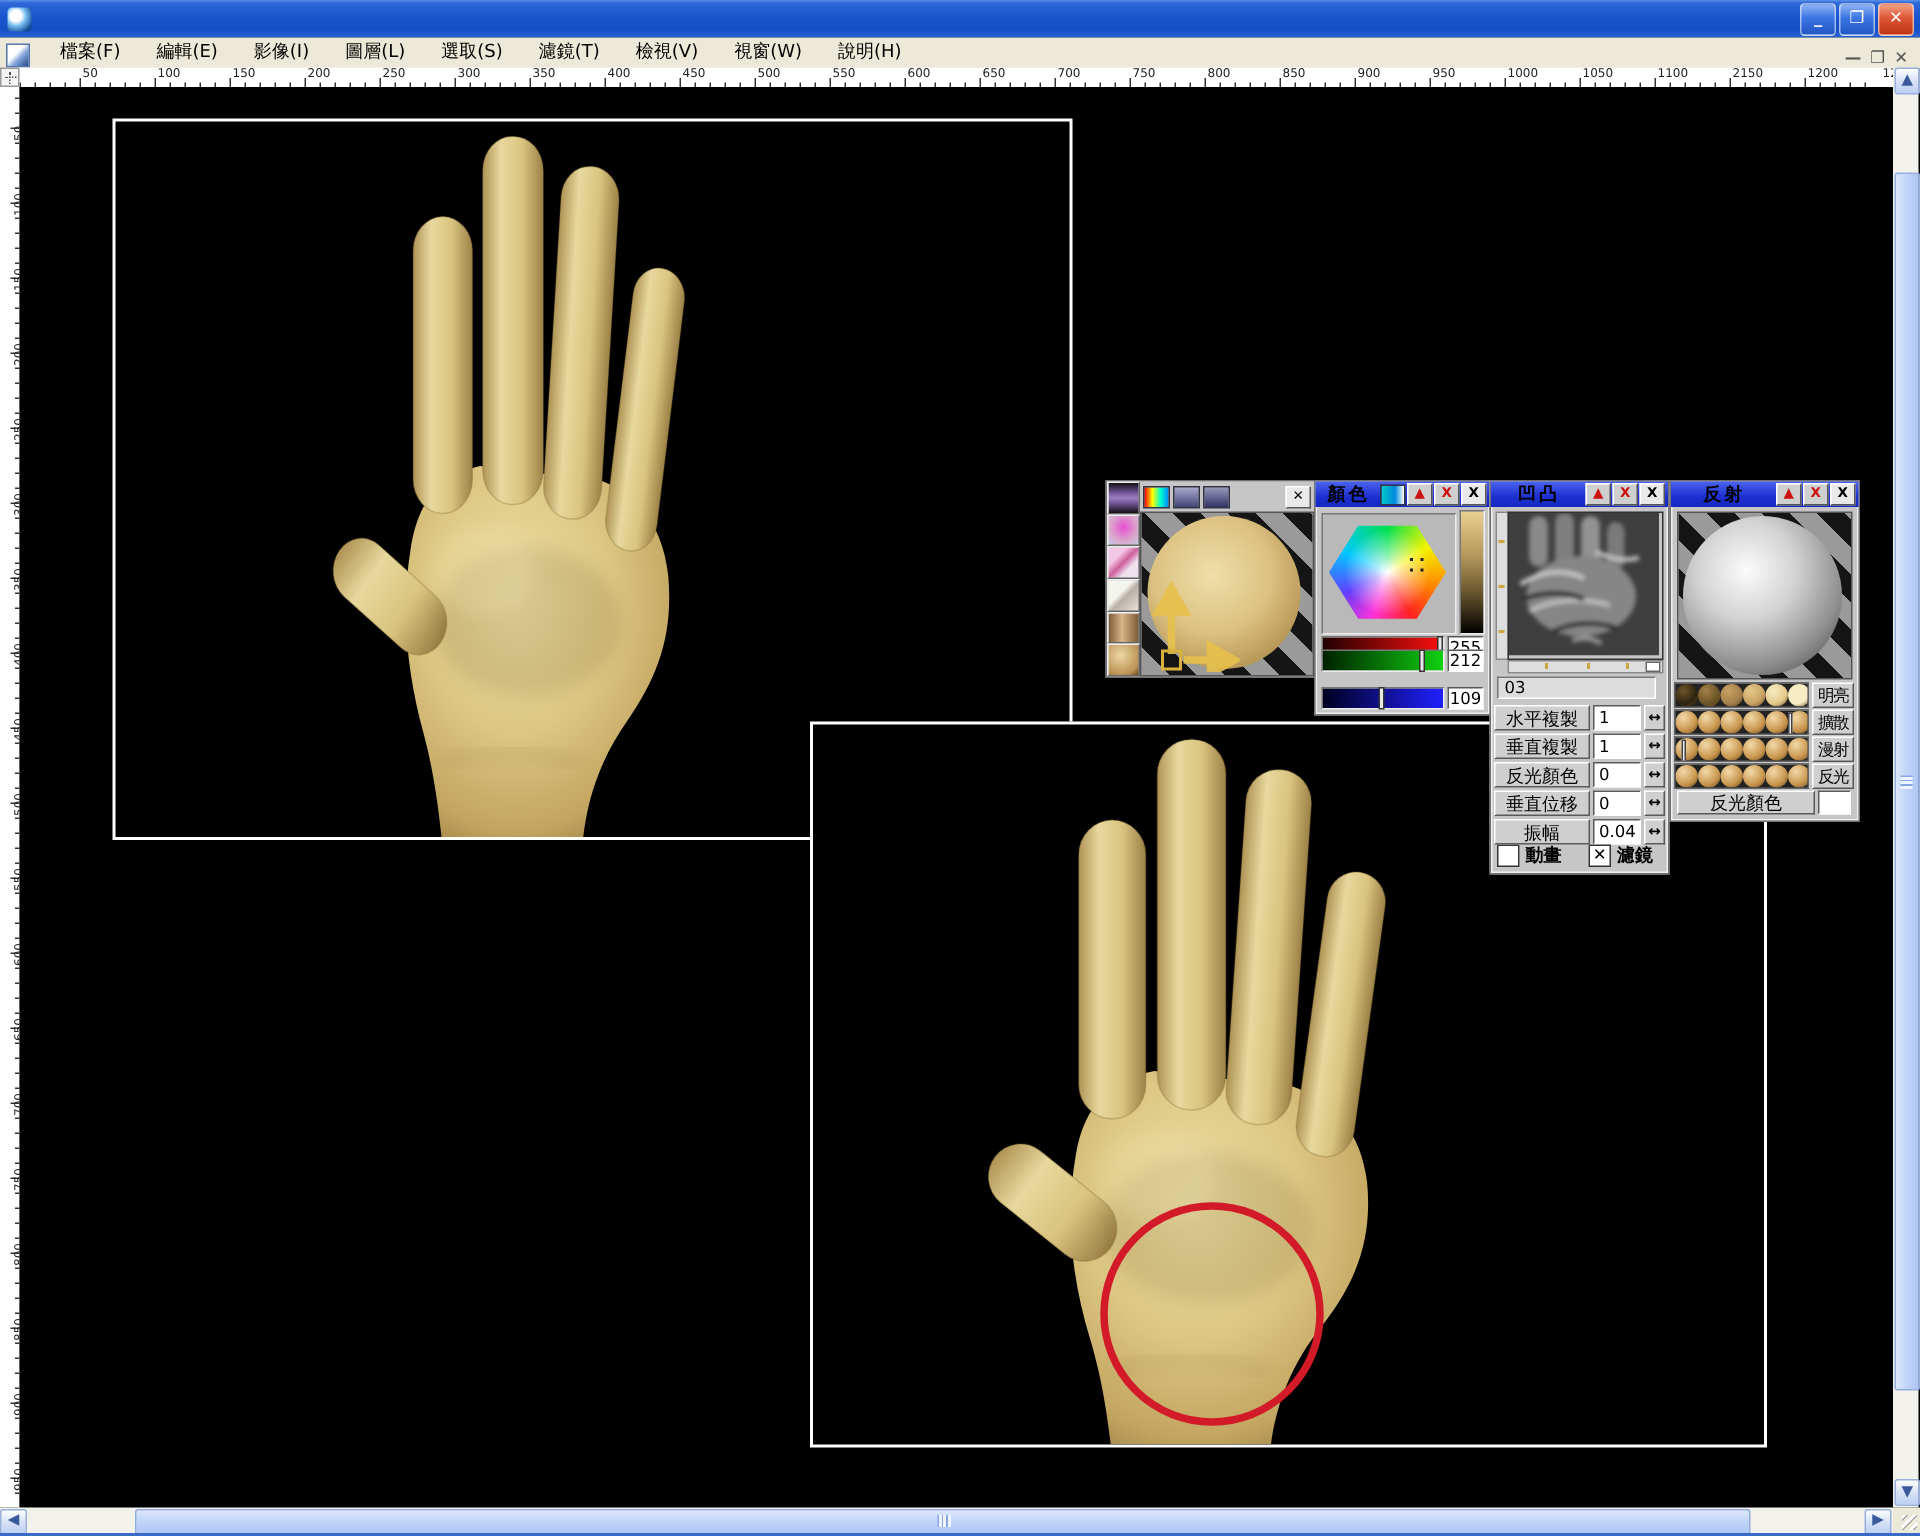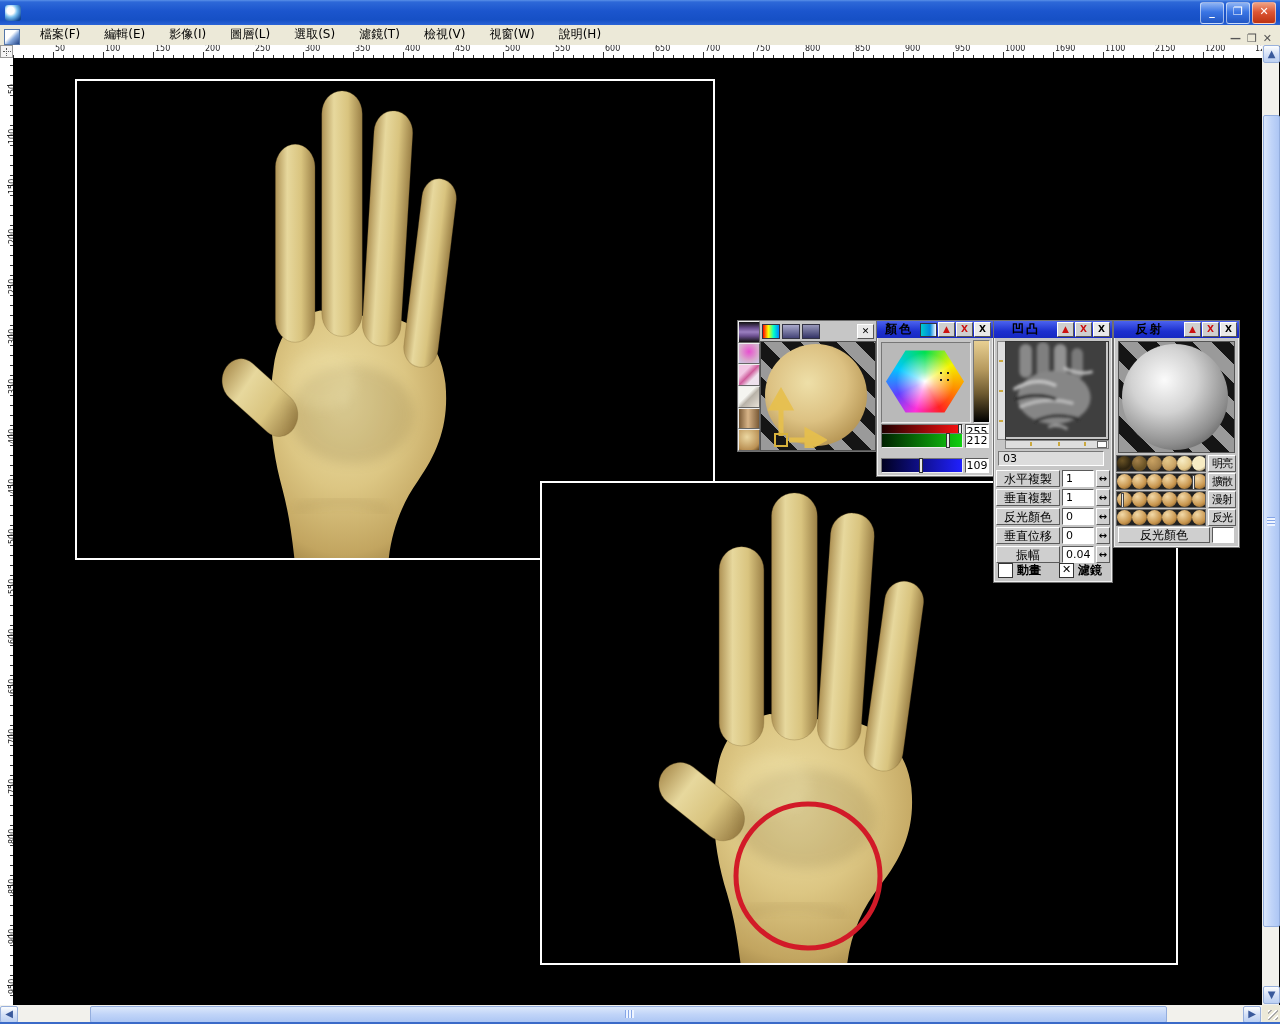--- a/index.html
+++ b/index.html
@@ -321,21 +321,21 @@
       <div class="hlab" style="left: 542px;">550</div>
       <div class="hlab" style="left: 592px;">600</div>
       <div class="hlab" style="left: 642px;">650</div>
       <div class="hlab" style="left: 692px;">700</div>
       <div class="hlab" style="left: 742px;">750</div>
       <div class="hlab" style="left: 792px;">800</div>
       <div class="hlab" style="left: 842px;">850</div>
       <div class="hlab" style="left: 892px;">900</div>
       <div class="hlab" style="left: 942px;">950</div>
       <div class="hlab" style="left: 992px;">1000</div>
-      <div class="hlab" style="left: 1042px;">1690</div>
+      <div class="hlab" style="left: 1042px;">1050</div>
       <div class="hlab" style="left: 1092px;">1100</div>
       <div class="hlab" style="left: 1142px;">2150</div>
       <div class="hlab" style="left: 1192px;">1200</div>
       <div class="hlab" style="left: 1242px;">1250</div>
     </div>
   <div class="abs" id="ruler-left">
       <div class="vtick" style="top: 7px; width: 3px;"></div>
       <div class="vtick" style="top: 17px; width: 3px;"></div>
       <div class="vtick" style="top: 27px; width: 6px;"></div>
       <div class="vtick" style="top: 37px; width: 3px;"></div>

